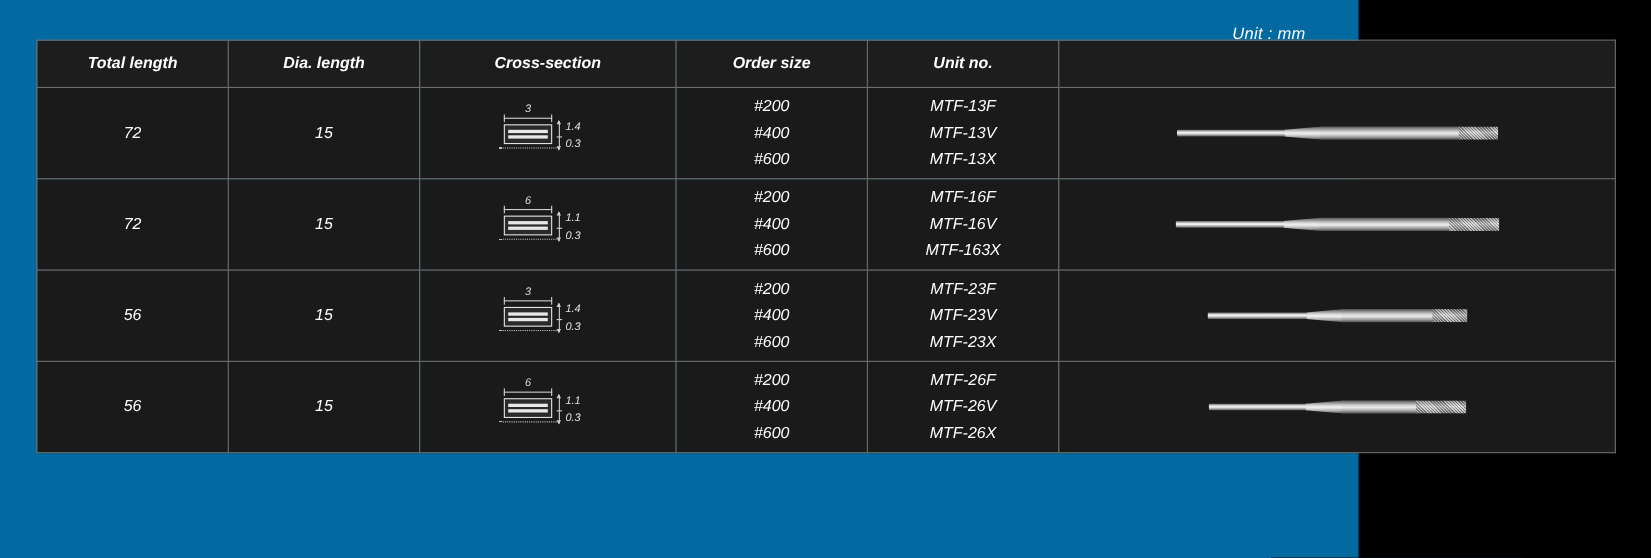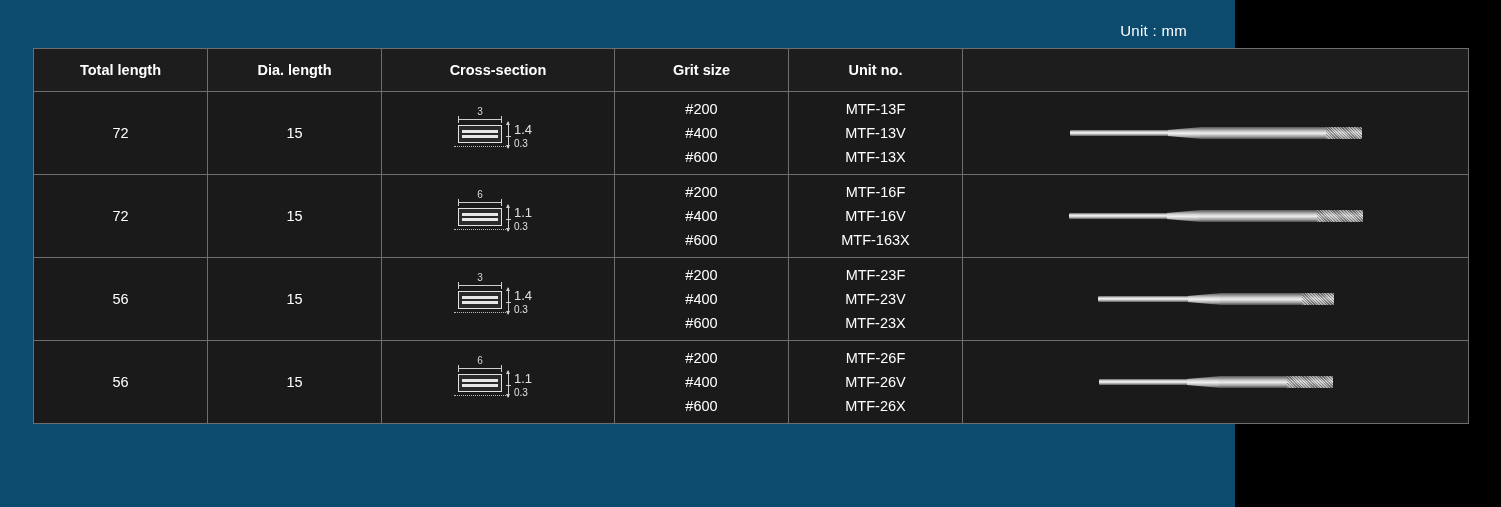--- a/index.html
+++ b/index.html
@@ -8,35 +8,36 @@
     background: #000000;
     width: 1501px;
     height: 507px;
     overflow: hidden;
     font-family: "Liberation Sans", sans-serif;
   }
   .page {
     position: relative;
     width: 1235px;
     height: 507px;
-    background: #0c4a6e;
+    background: #0369a1;
     color: #ffffff;
+    font-style: italic;
   }
   .unit-label {
     position: absolute;
     top: 22px;
     right: 48px;
     font-size: 15px;
     color: #ffffff;
     letter-spacing: 0.3px;
   }
   table.spec {
     position: absolute;
     left: 33px;
-    top: 48px;
+    top: 36px;
     width: 1435px;
     border-collapse: collapse;
     table-layout: fixed;
   }
   table.spec td, table.spec th {
     border: 1px solid #6e6e6e;
     padding: 0;
     vertical-align: middle;
     text-align: center;
     color: #ffffff;
@@ -168,21 +169,21 @@
     position: absolute;
     bottom: -1px; left: -2px;
     border-left: 2.5px solid transparent;
     border-right: 2.5px solid transparent;
     border-top: 4px solid #cfcfcf;
   }
   .cross .vdim .v1 {
     position: absolute;
     left: 8px;
     top: 0px;
-    font-size: 13px;
+    font-size: 10px;
     color: #e0e0e0;
   }
   .cross .vdim .v2 {
     position: absolute;
     left: 8px;
     top: 16px;
     font-size: 10px;
     color: #e0e0e0;
   }
   .cross .vdim .tick {
@@ -251,21 +252,21 @@
         <col class="col-cross">
       <col class="col-grit">
         <col class="col-order">
         <col class="col-img">
     </colgroup>
     <thead>
       <tr>
         <th>Total length</th>
         <th>Dia. length</th>
         <th>Cross-section</th>
-        <th>Grit size</th>
+        <th>Order size</th>
         <th>Unit no.</th>
         <th></th>
       </tr>
     </thead>
     <tbody>
 
       <tr>
         <td class="cell-text">72</td>
         <td class="cell-text">15</td>
         <td>

